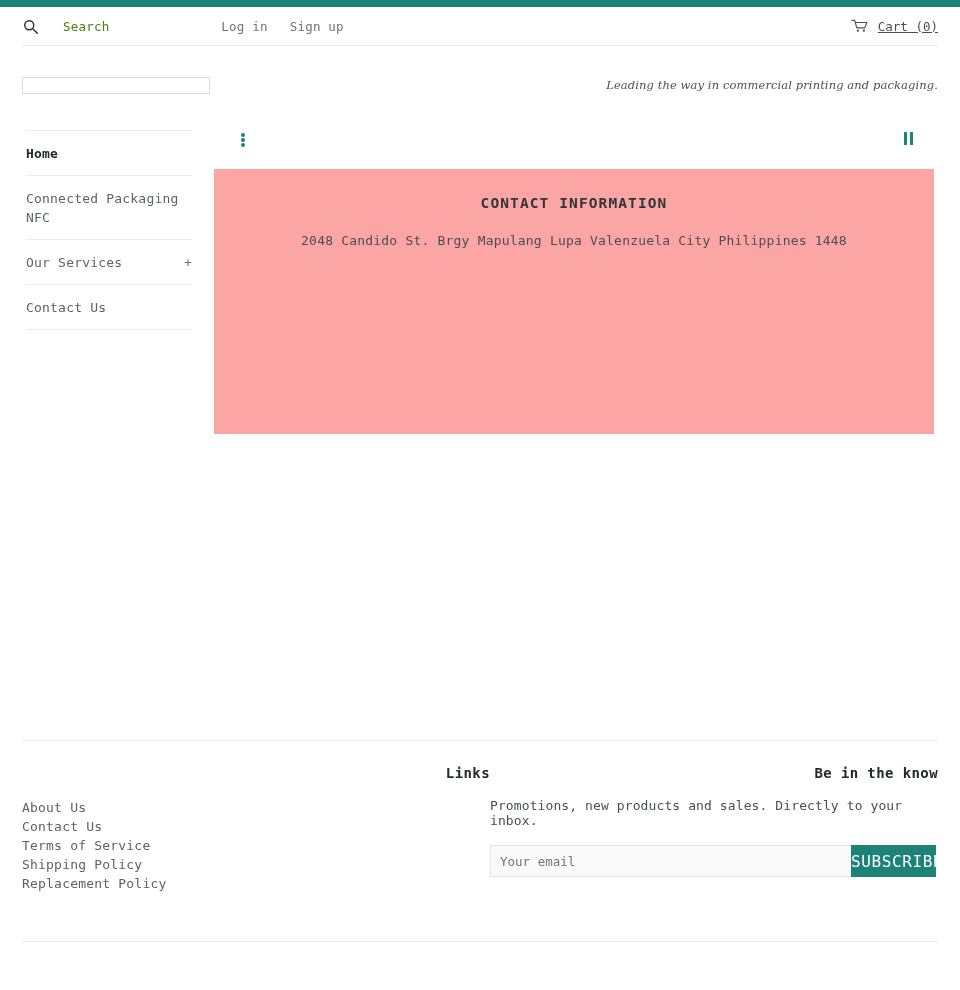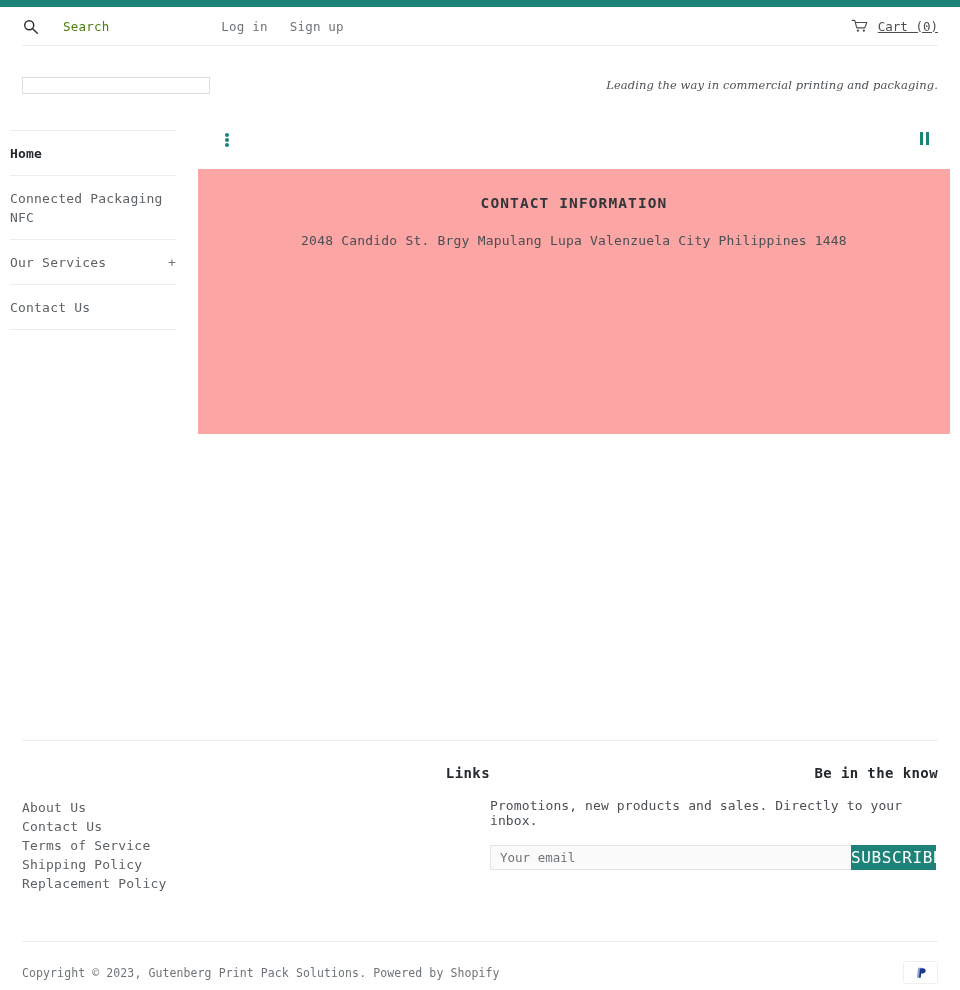--- a/index.html
+++ b/index.html
@@ -93,21 +93,21 @@
     font-style: italic;
     font-size: 11.5px;
     color: #4c5155;
     letter-spacing: .1px;
     white-space: nowrap;
   }
 
   
   .page {
     display: flex;
-    padding: 0 10px;
+    padding: 0 26px;
     align-items: flex-start;
   }
 
   
   .sidebar {
     width: 166px;
     flex: 0 0 166px;
     padding-top: 6px;
   }
   .nav-divider { height: 1px; background: #ededed; }
@@ -226,21 +226,21 @@
     line-height: 19px;
   }
   .news-text {
     font-size: 13px;
     color: #4a4f53;
     letter-spacing: .1px;
     margin-bottom: 17px;
   }
   .signup {
     display: flex;
-    height: 25px;
+    height: 32px;
     width: 446px;
   }
   .signup input {
     flex: 1;
     border: 1px solid #e4e4e4;
     border-right: none;
     background: #fafafa;
     font-family: "DejaVu Sans Mono", "Liberation Mono", monospace;
     font-size: 12.5px;
     color: #5d6266;
@@ -397,24 +397,13 @@
       <div class="news-text">Promotions, new products and sales. Directly to your inbox.</div>
       <form class="signup">
         <input type="email" placeholder="Your email" style="">
         <button type="submit">SUBSCRIBE</button>
       </form>
     </div>
   </div>
 
   <div class="copyright-rule"></div>
 
-  <div class="copyright-row">
-    <span class="copyright-text">Copyright © 2023, Gutenberg Print Pack Solutions. Powered by Shopify</span>
-    <span class="pay-icons">
-      <span class="pay-badge">
-        <svg viewBox="0 0 24 24" width="15" height="15">
-          <path d="M6.2 20.5 8.1 4.2h6.1c3.2 0 4.9 1.5 4.5 4.2-.4 3-2.6 4.6-5.8 4.6h-2l-.9 7.5H6.2z" fill="#8fa4d6"></path>
-          <path d="M9.4 20.5 11.2 5.4h5.2c2.8 0 4.3 1.4 3.9 3.9-.4 2.8-2.4 4.3-5.3 4.3h-1.9l-.8 6.9H9.4z" fill="#1b3a8c"></path>
-        </svg>
-      </span>
-    </span>
-  </div>
 </footer>
 
 </body></html>

